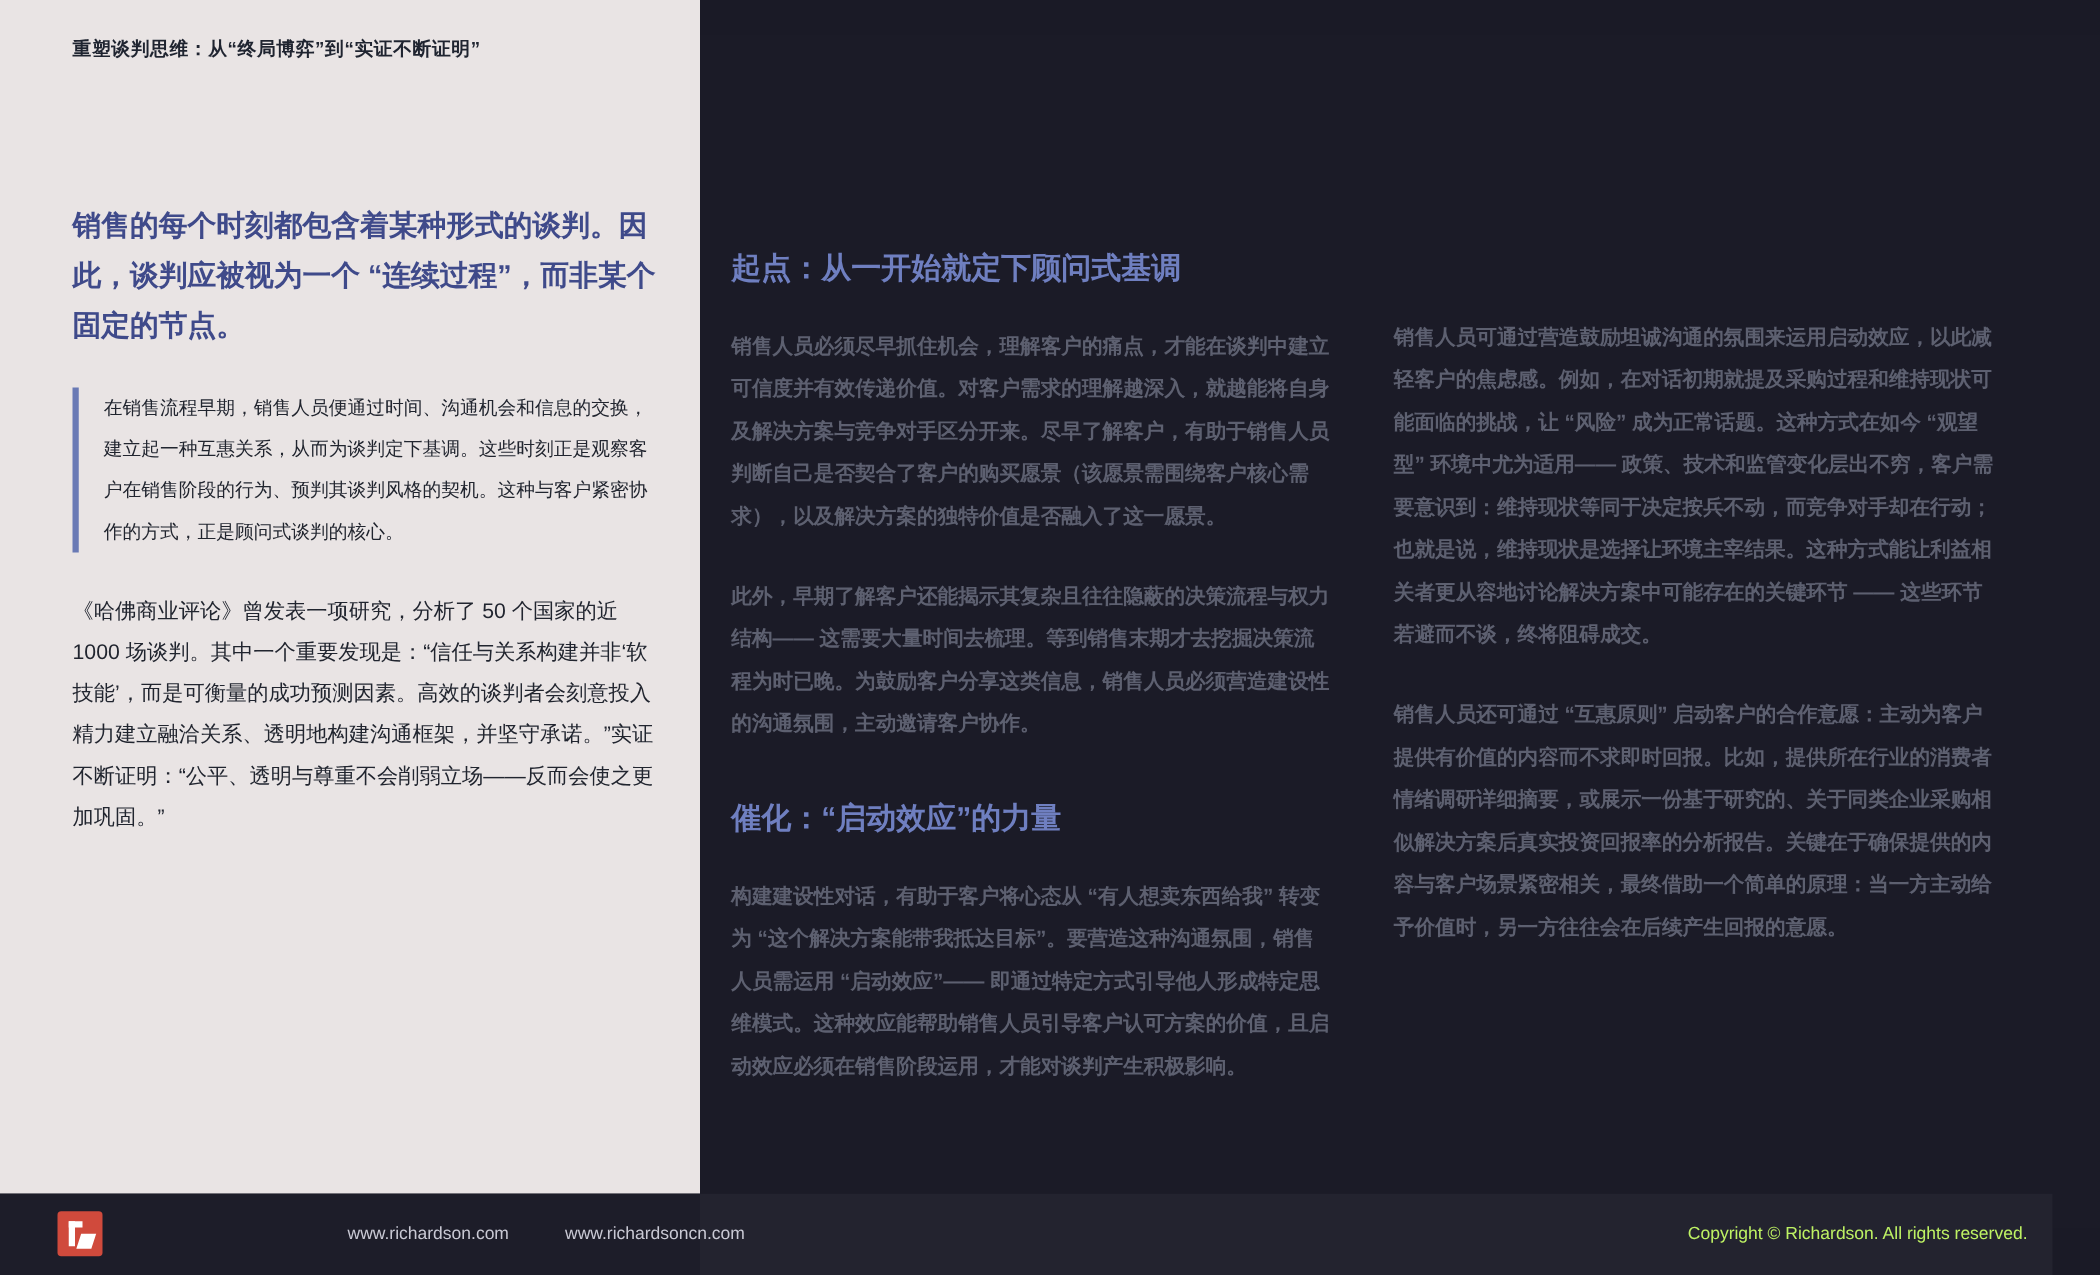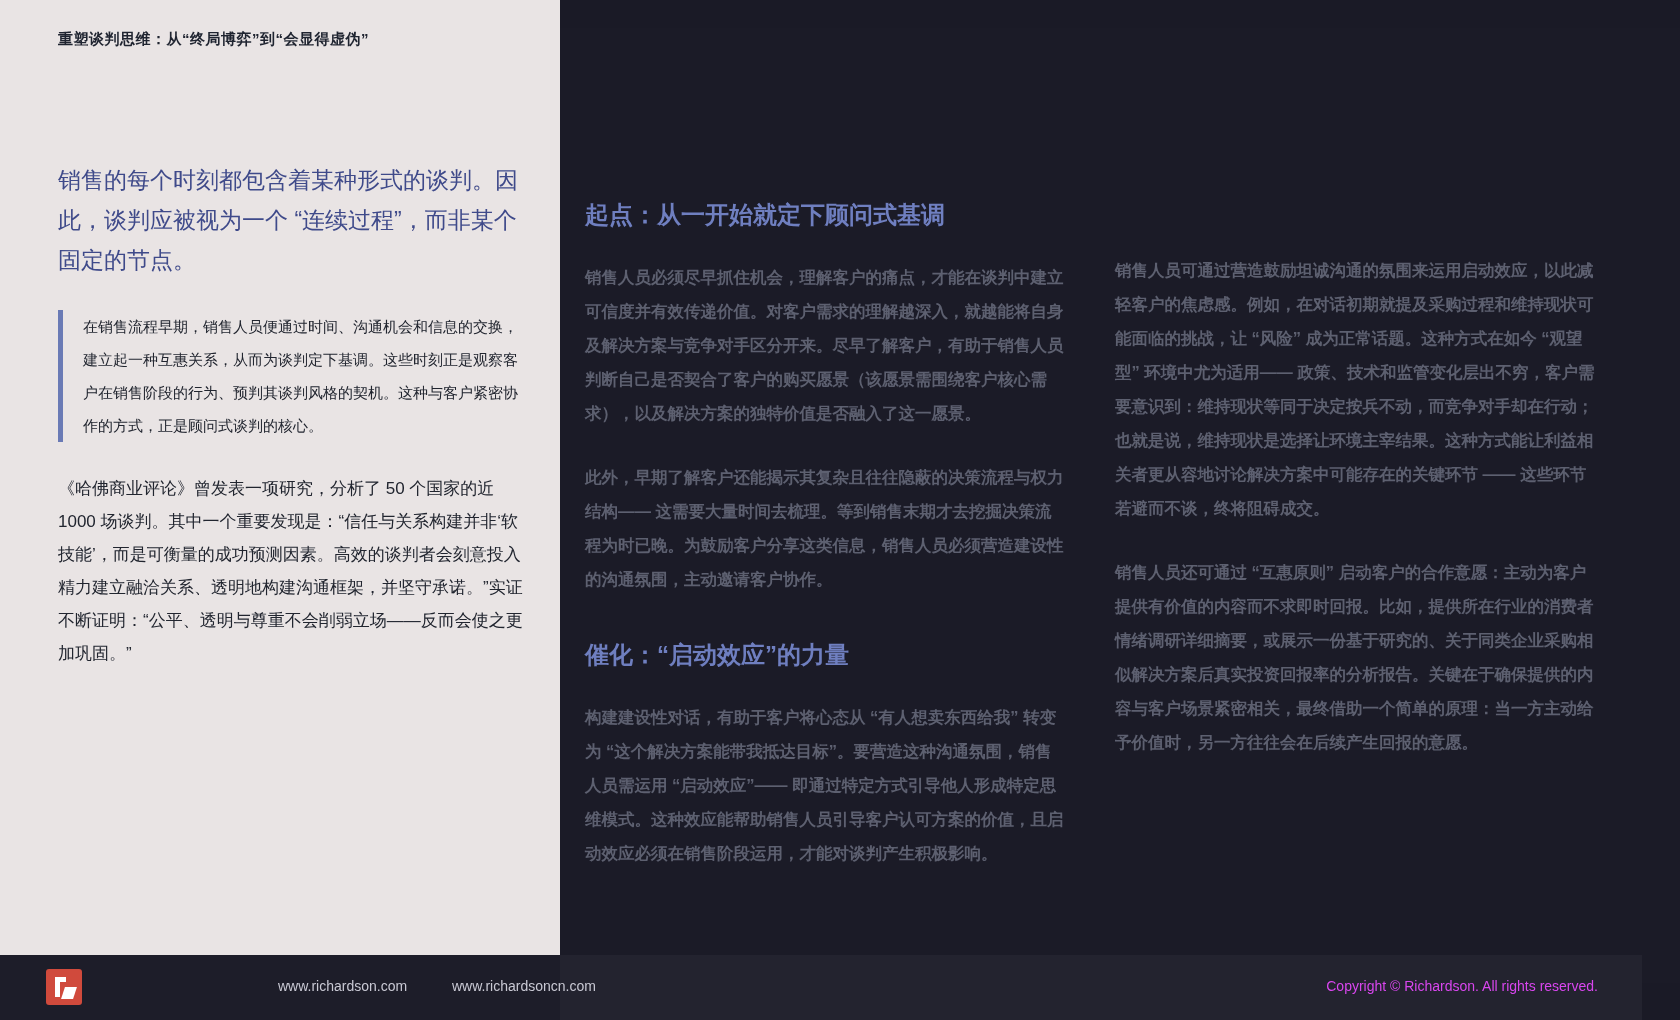--- a/index.html
+++ b/index.html
@@ -42,20 +42,21 @@
     position: absolute;
     left: 58px;
     top: 160px;
     width: 470px;
   }
   .lead {
     font-size: 23px;
     line-height: 40px;
     color: #3f4a8a;
     margin: 0 0 30px 0;
+    font-weight: bold;
   }
   .quote-block {
     border-left: 5px solid #6a7ab5;
     padding: 0 0 0 20px;
     margin: 0 0 30px 0;
   }
   .quote-block p {
     margin: 0;
     font-size: 15px;
     line-height: 33px;
@@ -158,33 +159,33 @@
     position: absolute;
     top: 23px;
     font-size: 14px;
     color: #c9c9d4;
     text-decoration: none;
   }
   .link-1 { left: 278px; }
   .link-2 { left: 452px; text-align: center; }
   .copyright {
     position: absolute;
-    right: 44px;
+    right: 20px;
     top: 23px;
     font-size: 14px;
-    color: #d946ef;
+    color: #bef264;
   }
 </style>
 </head>
 <body>
 
 <div class="page">
 
   <div class="left-panel">
-    <div class="left-header">重塑谈判思维：从“终局博弈”到“会显得虚伪”</div>
+    <div class="left-header">重塑谈判思维：从“终局博弈”到“实证不断证明”</div>
 
     <div class="left-body">
       <p class="lead">销售的每个时刻都包含着某种形式的谈判。因此，谈判应被视为一个 “连续过程”，而非某个固定的节点。</p>
 
       <div class="quote-block">
         <p>在销售流程早期，销售人员便通过时间、沟通机会和信息的交换，建立起一种互惠关系，从而为谈判定下基调。这些时刻正是观察客户在销售阶段的行为、预判其谈判风格的契机。这种与客户紧密协作的方式，正是顾问式谈判的核心。</p>
       </div>
 
       <p class="left-para">《哈佛商业评论》曾发表一项研究，分析了 50 个国家的近 1000 场谈判。其中一个重要发现是：“信任与关系构建并非‘软技能’，而是可衡量的成功预测因素。高效的谈判者会刻意投入精力建立融洽关系、透明地构建沟通框架，并坚守承诺。”实证不断证明：“公平、透明与尊重不会削弱立场——反而会使之更加巩固。”</p>
     </div>

